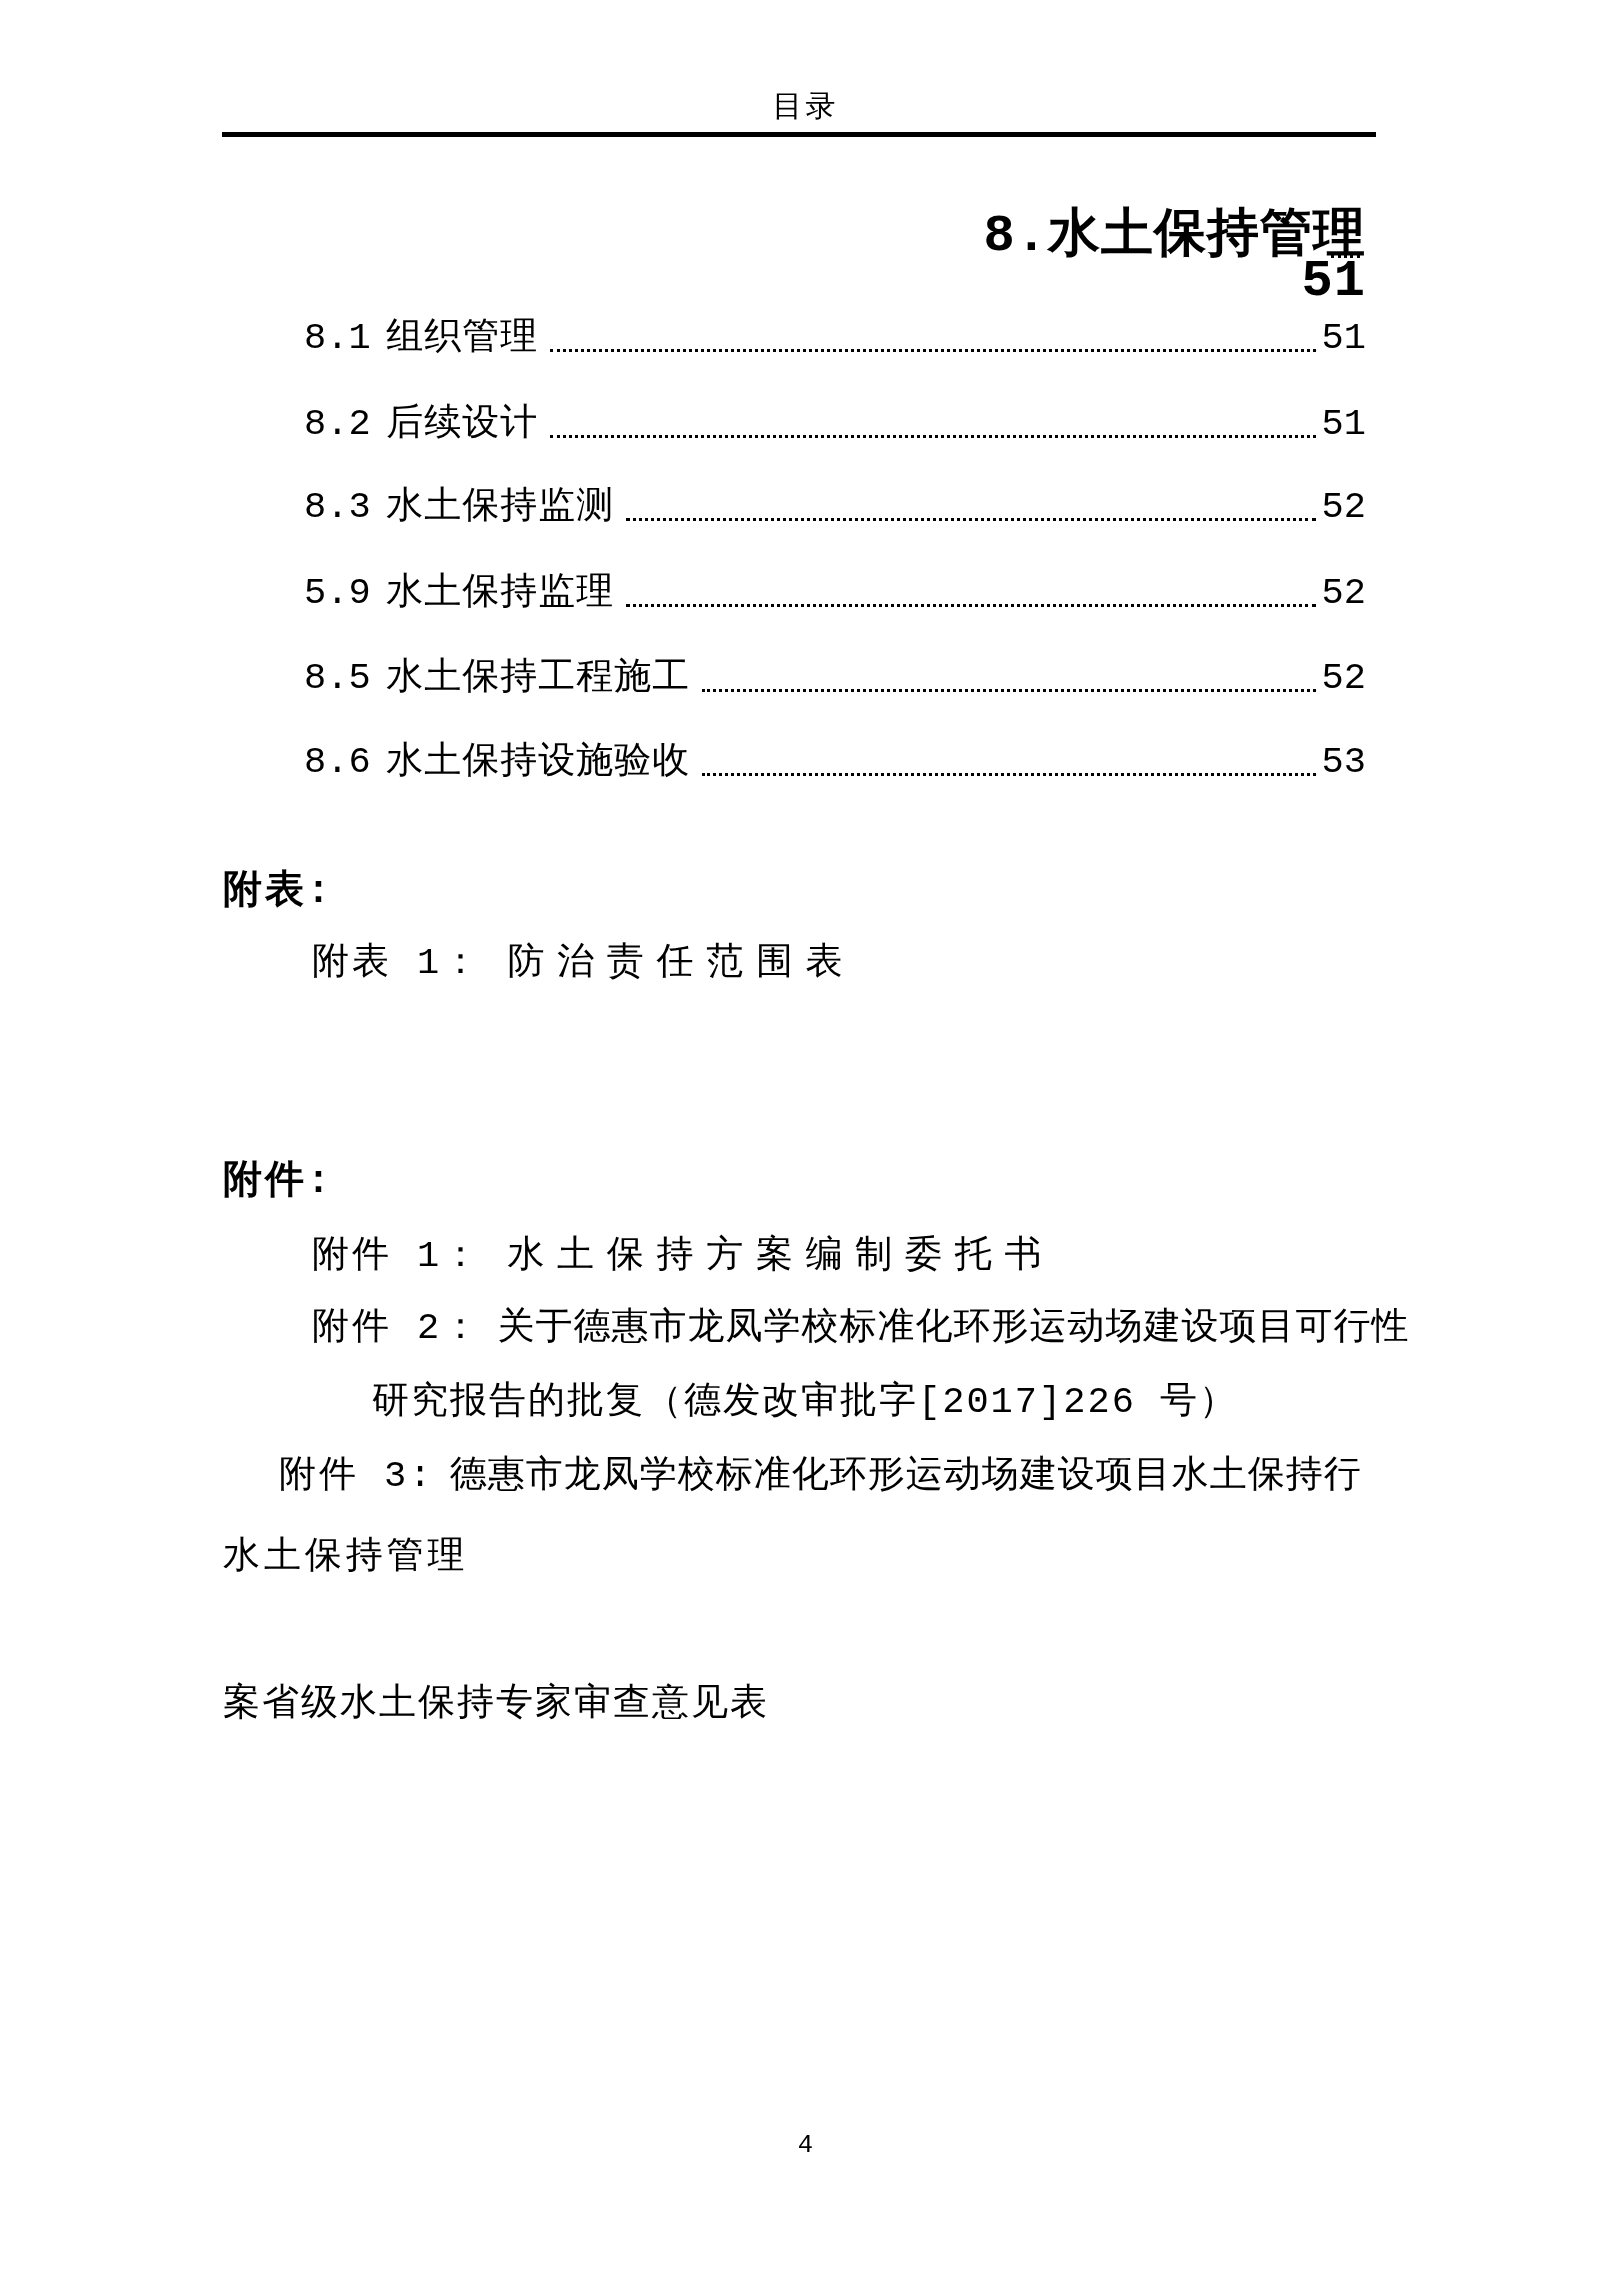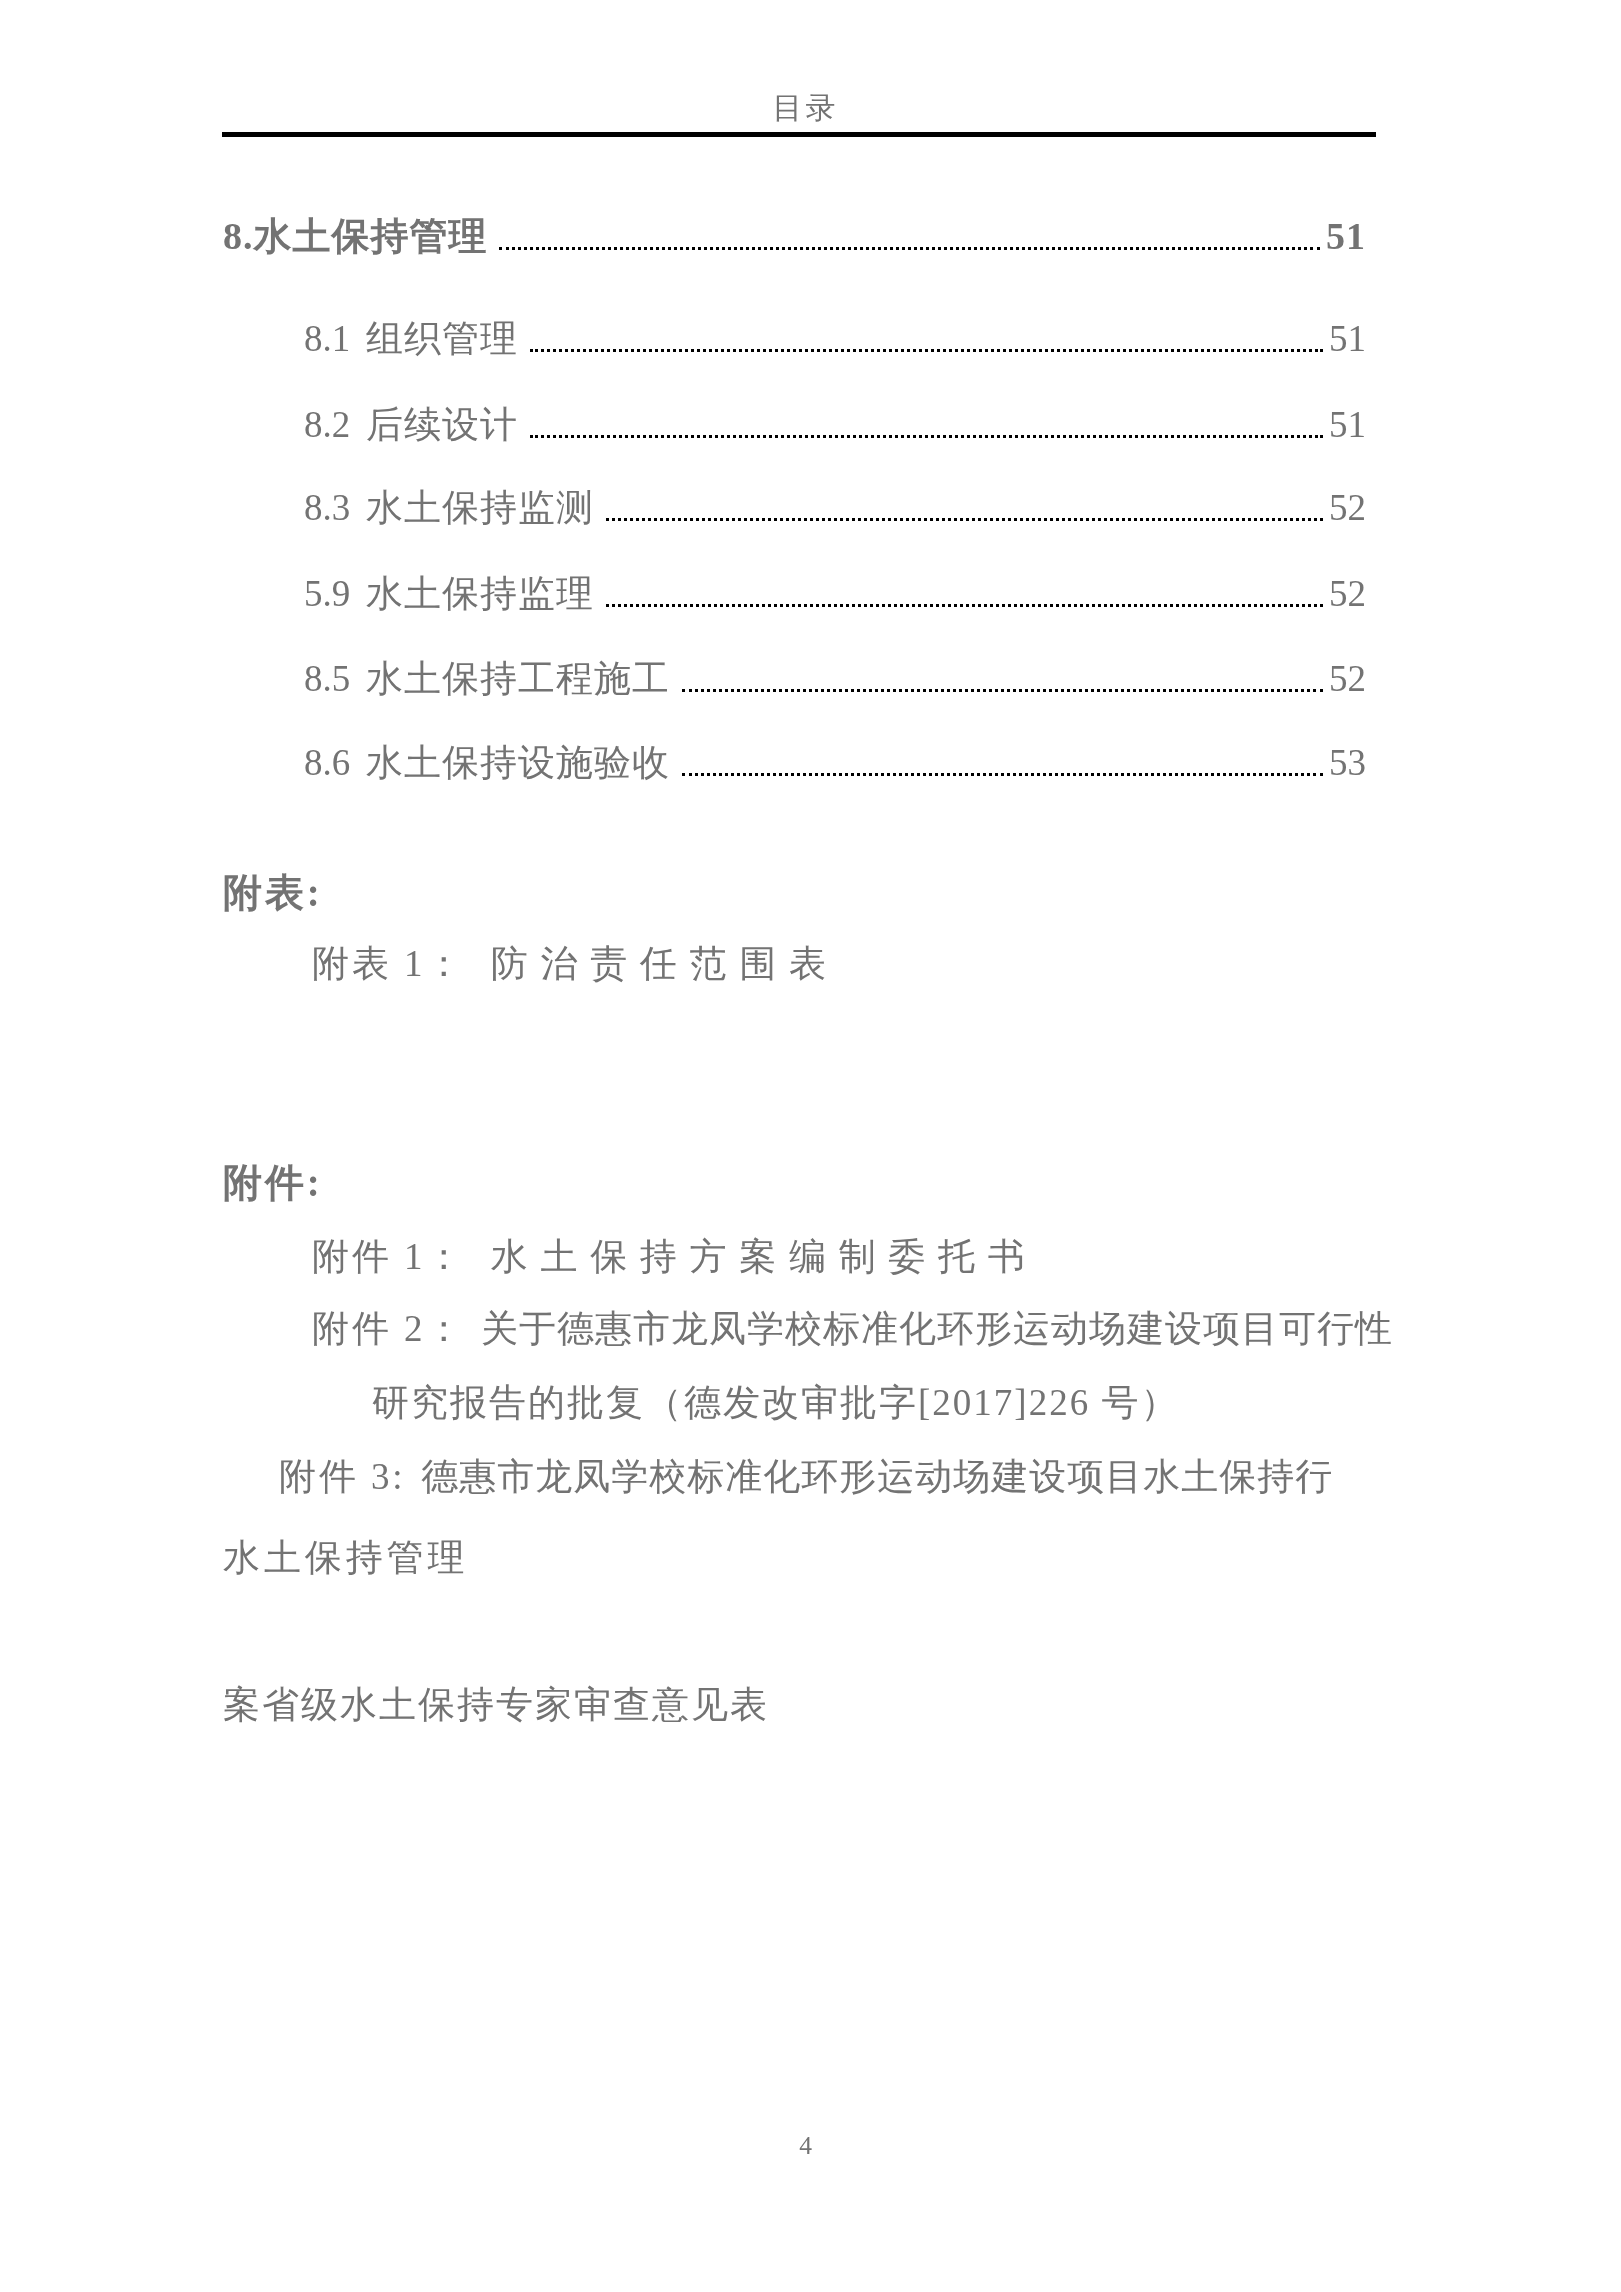--- a/index.html
+++ b/index.html
@@ -1,37 +1,37 @@
 <!DOCTYPE html>
 <html><head>
 <meta charset="utf-8">
 <style>
   html,body{margin:0;padding:0;background:#ffffff;}
   .page{
     position:relative;
     width:1611px;height:2293px;
     background:#ffffff;
-    color:#737373;
-    font-family:Liberation Serif, serif;
+    color:#000000;
+    font-family:Liberation Mono, monospace;
     overflow:hidden;
   }
   .hdr-title{
     position:absolute;top:93px;left:0;width:100%;
     text-align:center;font-size:30px;letter-spacing:2.9px;line-height:30px;
   }
   .hdr-rule{
     position:absolute;top:132px;left:222px;width:1154px;height:4.9px;background:#000;
   }
   .trow{
     position:absolute;left:223px;right:245px;
     display:flex;align-items:flex-end;
     font-size:37px;line-height:37px;white-space:nowrap;
   }
   .trow.sub{left:304px;}
-  .trow.main{font-weight:bold;font-size:38px;letter-spacing:1px;}
+  .trow.main{font-weight:bold;font-size:52px;letter-spacing:1px;flex-direction:column;}
   .trow .ttl{margin-left:15.7px;letter-spacing:1px;}
   .leader{
     flex:1 1 auto;min-width:29px;height:0;
     border-bottom:3.9px dotted #000;
     margin:0 5.9px 4.9px 11.8px;
   }
   .sec{
     position:absolute;left:223px;
     font-weight:bold;font-size:39px;line-height:39px;letter-spacing:2.9px;
   }

